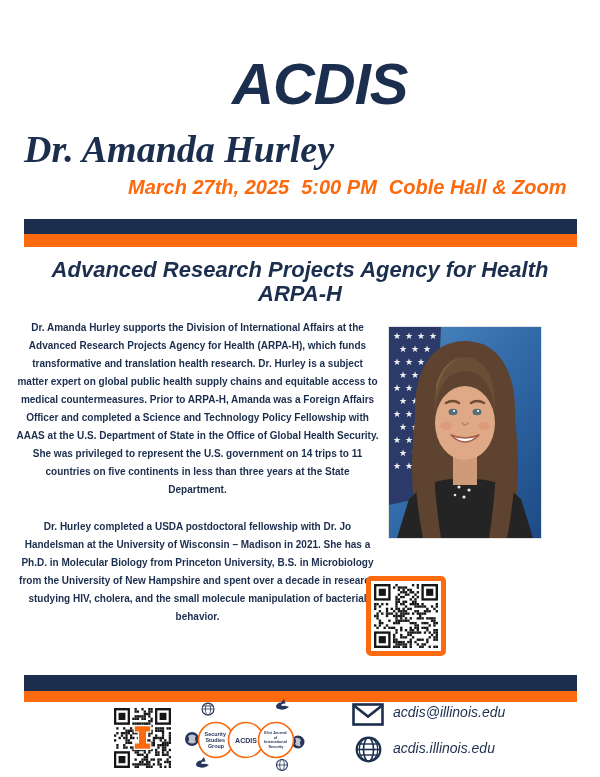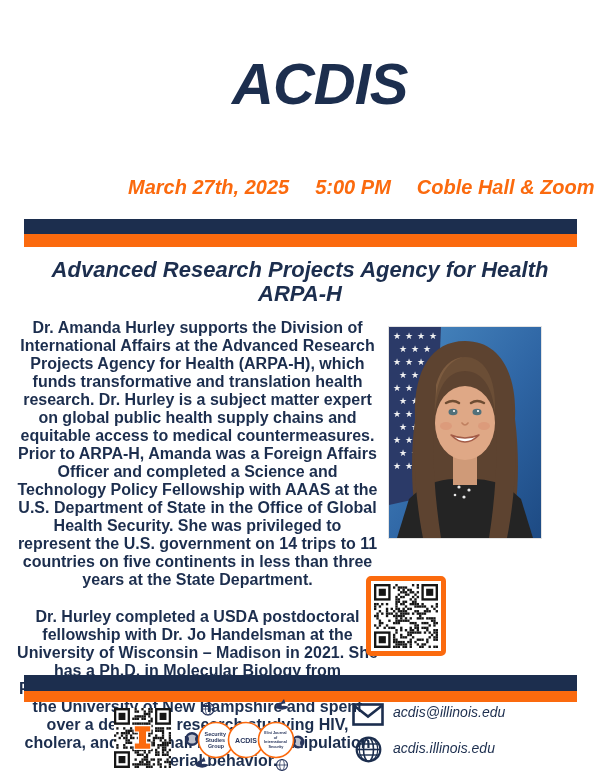--- a/index.html
+++ b/index.html
@@ -9,28 +9,28 @@
   .abs{ position:absolute; }
   .title-series{ left:28px; top:10px; font-family:"Liberation Serif",serif; font-style:italic;
                  font-weight:700; font-size:88px; letter-spacing:-2px; color:var(--orange);
                  white-space:nowrap; z-index:1; }
   .title-acdis{ left:232px; top:50px; font-style:italic; font-weight:700; font-size:58px;
                 color:var(--navy); z-index:2; letter-spacing:-1px;
                 text-shadow:-2px -2px 0 #fff,2px -2px 0 #fff,-2px 2px 0 #fff,2px 2px 0 #fff,
                             -2px 0 0 #fff,2px 0 0 #fff,0 -2px 0 #fff,0 2px 0 #fff; }
   .speaker{ left:24px; top:127px; font-family:"Liberation Serif",serif; font-style:italic;
             font-weight:700; font-size:38px; color:var(--navy); white-space:nowrap; }
-  .event-row{ left:128px; top:176px; display:flex; gap:26px; font-style:italic; font-weight:700;
+  .event-row{ left:128px; top:176px; display:flex; gap:12px; font-style:italic; font-weight:700;
               font-size:20px; color:var(--orange); white-space:nowrap; }
   .bar{ left:24px; width:553px; }
   .bar-navy-top{ top:219px; height:15px; background:var(--navy); }
   .bar-orange-top{ top:234px; height:13px; background:var(--orange); }
   .talk-title{ left:0; top:258px; width:600px; text-align:center; font-style:italic; font-weight:700;
                font-size:22px; line-height:24px; color:var(--navy); }
-  .bio{ left:16px; top:319px; width:363px; text-align:center; font-weight:700; font-size:16px;
+  .bio{ left:16px; top:319px; width:363px; text-align:center; font-weight:700; font-size:10px;
         line-height:18px; color:var(--navy); }
   .bio p{ margin:0; }
   .bio p + p{ margin-top:19px; }
   .photo{ left:388px; top:326px; width:152px; height:211px; border:1px solid #e3e3e3; background:#2c5d9d; }
   .photo svg{ display:block; width:100%; height:100%; }
   .zoom-qr{ left:366px; top:576px; width:80px; height:80px; box-sizing:border-box;
             border:5px solid var(--orange); border-radius:5px; background:#fff; padding:3px; }
   .zoom-qr svg{ display:block; width:100%; height:100%; }
   .zoom-text{ left:446px; top:586px; width:154px; text-align:center; font-weight:700;
               font-size:12.5px; line-height:20px; color:var(--orange); }
@@ -46,20 +46,21 @@
   .contact-email{ left:393px; top:704px; }
   .contact-web{ left:393px; top:740px; }
 </style>
 </head>
 <body>
 
 <div class="page">
 
   <div class="abs title-acdis">ACDIS</div>
 
+  <div class="abs speaker">Dr. Amanda Hurley</div>
 
   <div class="abs event-row">
     <span>March 27th, 2025</span>
     <span>5:00 PM</span>
     <span>Coble Hall &amp; Zoom</span>
   </div>
 
   <div class="abs bar bar-navy-top"></div>
   <div class="abs bar bar-orange-top"></div>
 

